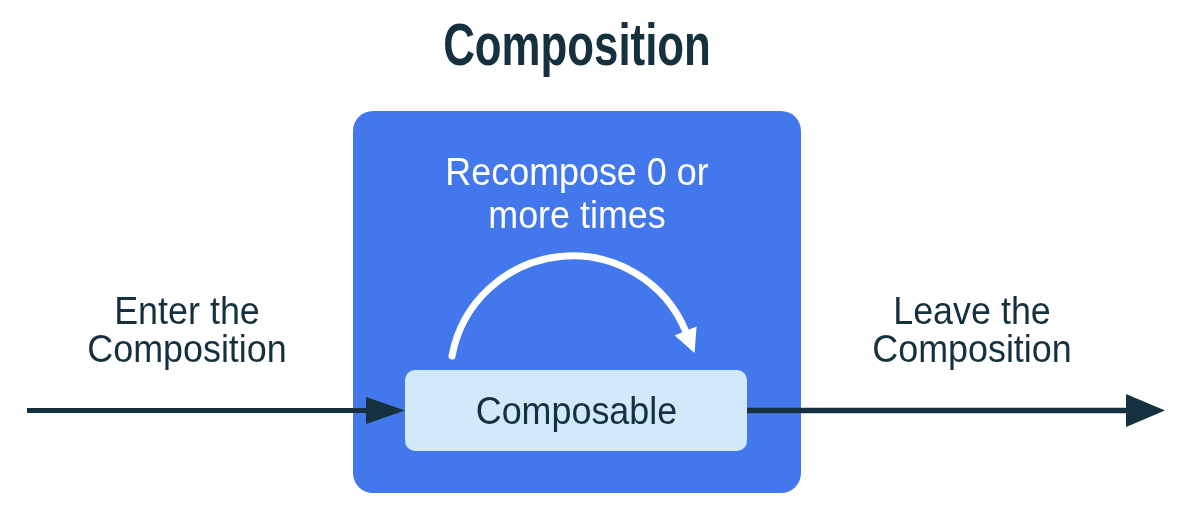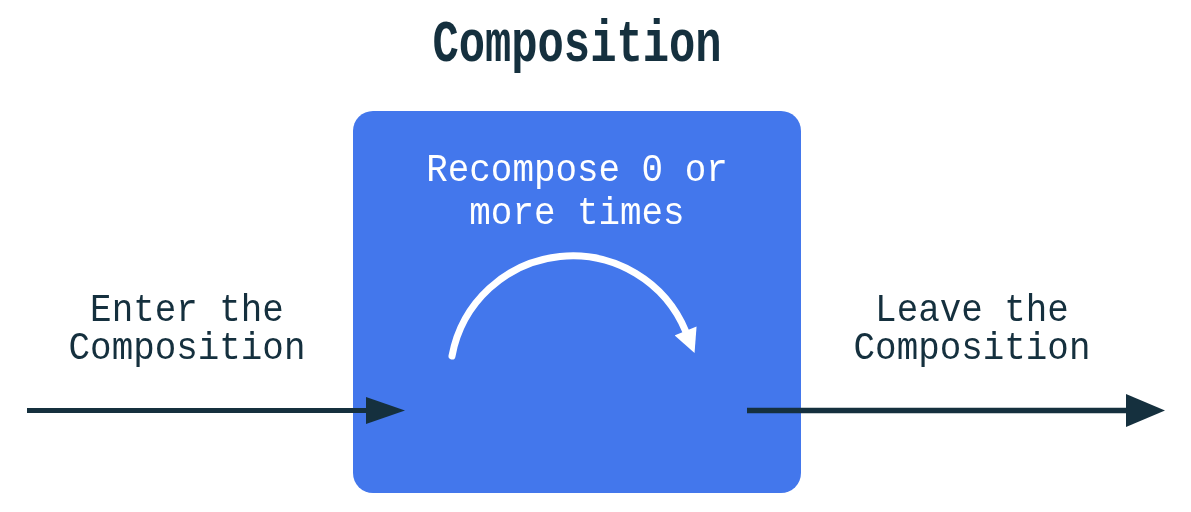--- a/index.html
+++ b/index.html
@@ -11,21 +11,21 @@
     --container-blue: #4377EC;
     --composable-light-blue: #D1E9FA;
     --ink-navy: #15303E;
     --arc-white: #FFFFFF;
   }
   .canvas {
     position: relative;
     width: 1191px;
     height: 512px;
     background: #ffffff;
-    font-family: Liberation Mono, monospace;
+    font-family: Liberation Sans, sans-serif;
     overflow: hidden;
   }
   .title {
     position: absolute;
     left: 353px;
     top: 5px;
     width: 448px;
     text-align: center;
     font-size: 60px;
     font-weight: 700;
@@ -107,20 +107,23 @@
 
   <div class="title">Composition</div>
 
   <div class="container-box"></div>
 
   <div class="recompose-label">
     <span class="line-block">Recompose 0 or</span>
     <span class="line-block">more times</span>
   </div>
 
+  <div class="composable-box">
+    <span class="label">Composable</span>
+  </div>
 
   <svg class="overlay" width="1191" height="512" viewBox="0 0 1191 512">
     <defs>
       <marker id="arc-arrowhead" viewBox="0 0 10 10" refX="0.5" refY="5" markerWidth="3.6" markerHeight="3.4" orient="auto">
         <path class="arc-head" d="M 0 0 L 10 5 L 0 10 Z"></path>
       </marker>
     </defs>
 
     <line class="flow-line" x1="27" y1="410.5" x2="367" y2="410.5" stroke-width="5"></line>
     <polygon class="flow-head" points="366,397 405,410.5 366,424"></polygon>

